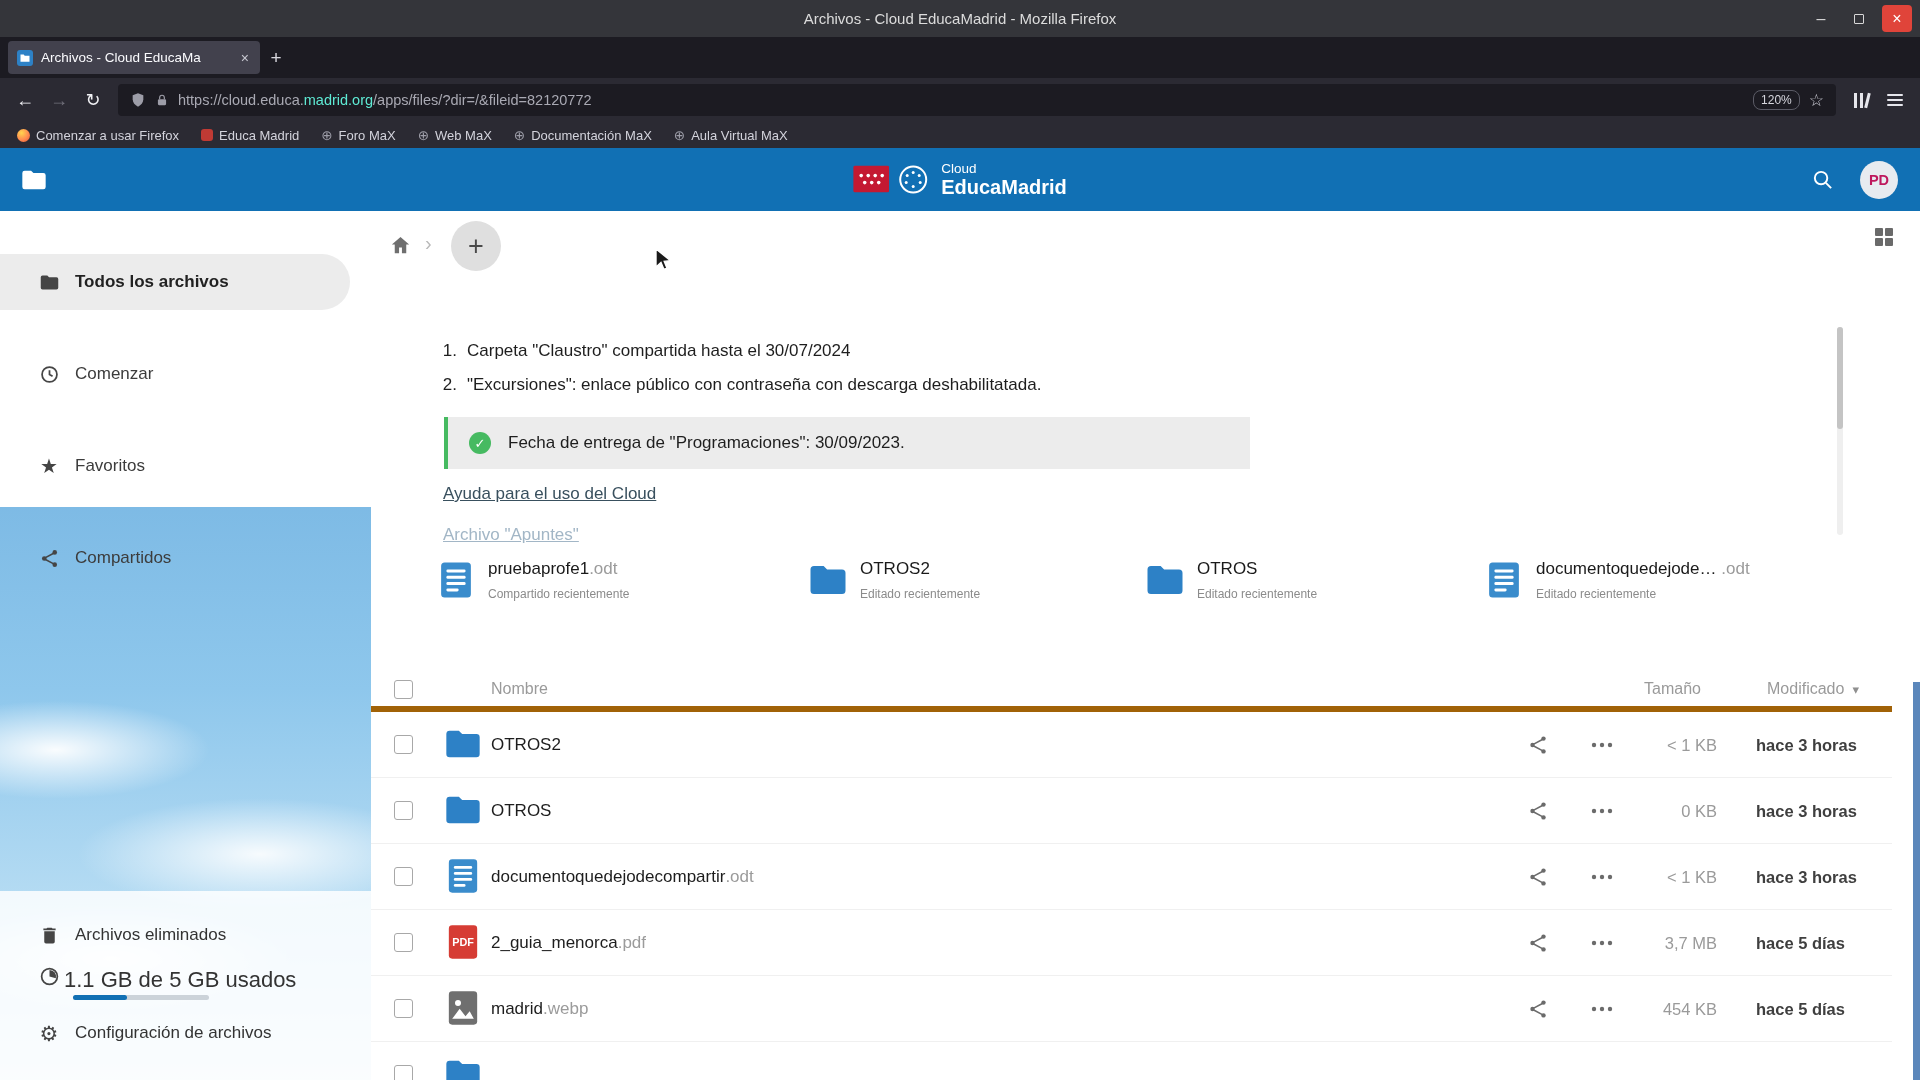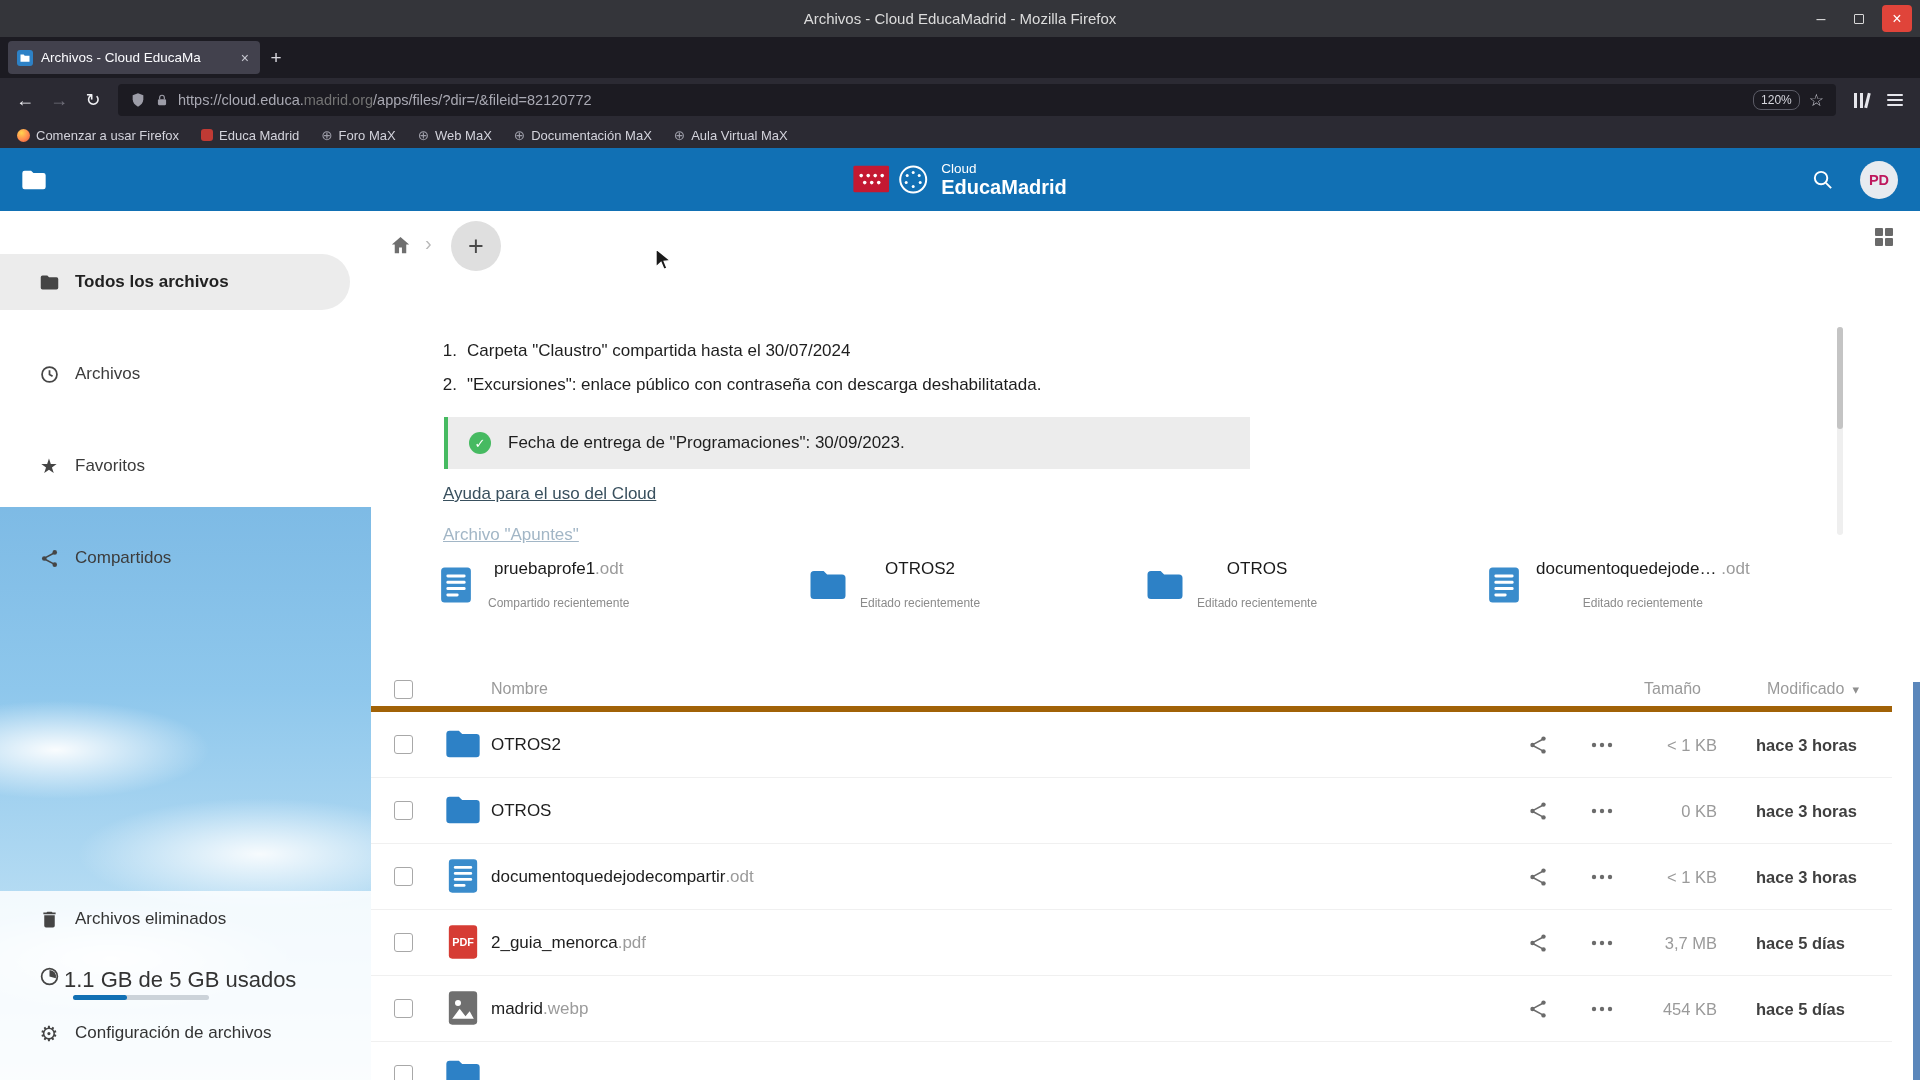--- a/index.html
+++ b/index.html
@@ -19,21 +19,21 @@
   .tab { width:252px; height:33px; margin-bottom:4px; background:#42414d; border-radius:4px; display:flex; align-items:center; gap:8px; padding:0 9px; }
   .tab-label { flex:1; color:#fbfbfe; font-size:13.5px; white-space:nowrap; overflow:hidden; }
   .tab-x { color:#c9c9d2; font-size:14px; padding:0 2px; }
   .newtab { width:32px; height:33px; margin-bottom:4px; display:flex; align-items:center; justify-content:center; color:#d7d7de; font-size:19px; }
 
   .navbar { height:44px; background:#2b2a33; display:flex; align-items:center; padding:0 8px; }
   .nico { width:34px; height:30px; display:flex; align-items:center; justify-content:center; color:#f0f0f4; font-size:18px; border-radius:4px; flex:none; }
   .nico.dim { color:#72717c; }
   .urlbar { flex:1; height:32px; margin:0 8px; background:#1c1b22; border-radius:4px; display:flex; align-items:center; padding:0 12px; gap:9px; }
   .url-text { flex:1; font-size:14.5px; color:#a9a9b3; white-space:nowrap; overflow:hidden; }
-  .url-text .dom { color:#737373; }
+  .url-text .dom { color:#5eead4; }
   .zoom { border:1px solid #5b5b66; border-radius:8px; font-size:12px; color:#d7d7de; padding:2px 7px; flex:none; }
   .star { color:#c9c9d2; font-size:17px; flex:none; }
   .rbars { display:flex; flex-direction:column; gap:3px; width:16px; }
   .rbars span { height:2px; background:#e6e6ec; border-radius:1px; }
   .lib { display:flex; gap:3px; align-items:flex-end; height:16px; }
   .lib span { width:3px; background:#e6e6ec; height:15px; display:block; }
   .lib span.tilt { transform:rotate(14deg); }
 
   .bmbar { height:26px; background:#2b2a33; display:flex; align-items:center; padding:0 6px; }
   .bm { display:flex; align-items:center; gap:6px; padding:0 11px; height:22px; color:#d3d3dc; font-size:13px; white-space:nowrap; }
@@ -63,21 +63,21 @@
   .snav { position:absolute; top:7px; left:0; width:100%; }
   .sitem { height:56px; display:flex; align-items:center; padding-left:38px; gap:15px; color:#3c3c3c; font-size:17px;margin-top:36px; }
   .sitem.active { background:#ececec; border-radius:0 28px 28px 0; width:350px; font-weight:bold; color:#222; }
   .sicon { width:22px; height:22px; flex:none; display:flex; align-items:center; justify-content:center; }
   .sicon svg { width:21px; height:21px; }
   .star-glyph { font-size:20px; color:#454545; line-height:1; }
   .gear-glyph { font-size:21px; color:#454545; line-height:1; }
 
   .sb-bottom { position:absolute; left:0; bottom:0; width:100%; height:189px; background:rgba(255,255,255,.84); }
   .sb-row { position:absolute; left:0; width:100%; height:56px; display:flex; align-items:center; padding-left:38px; gap:15px; color:#333; font-size:17px; }
-  .sb-row.trash { top:0; }
+  .sb-row.trash { top:16px; }
   .sb-row.settings { top:114px; }
   .quota-icon { position:absolute; left:38px; top:74px; }
   .quota-label { position:absolute; left:64px; top:76px; font-size:22px; color:#333; }
   .progress { position:absolute; left:73px; top:104px; width:136px; height:5px; background:#ccd3d9; border-radius:3px; }
   .progress .fill { width:40%; height:5px; background:#1170b4; border-radius:3px; }
 
   .content { flex:1; position:relative; background:#fff; overflow:hidden; }
 
   .bc-home { position:absolute; left:18px; top:23px; }
   .bc-sep { position:absolute; left:54px; top:21px; font-size:20px; color:#b9b9b9; }
@@ -94,21 +94,21 @@
 
   .help { position:absolute; left:72px; top:273px; font-size:17px; color:#39505e; text-decoration:underline; }
   .faded { position:absolute; left:72px; top:314px; font-size:17px; color:#a2b6c6; text-decoration:underline; }
 
   .nscroll { position:absolute; left:1466px; top:116px; width:6px; height:208px; background:#efefef; border-radius:3px; }
   .nthumb { position:absolute; left:0; top:0; width:6px; height:102px; background:#c4c4c4; border-radius:3px; }
 
   .card { position:absolute; top:348px; display:flex; align-items:center; gap:11px; }
   .c1{left:64px}.c2{left:436px}.c3{left:773px}.c4{left:1112px}
   .ficon { width:42px; height:42px; flex:none; }
-  .card-txt { display:flex; flex-direction:column; gap:17px;align-items:center; }
+  .card-txt { display:flex; flex-direction:column; gap:8px; }
   .fname { font-size:17px; color:#1a1a1a; }
   .fext { color:#9b9b9b; }
   .fsub { font-size:12px; color:#8b8b8b; }
 
   .ftable { position:absolute; left:0; top:456px; right:28px; }
   .thead { height:45px; position:relative; border-bottom:6px solid #a16207; color:#9a9a9a; font-size:16px; }
   .th-name { position:absolute; left:120px; top:13px; }
   .th-size { position:absolute; right:191px; top:13px; }
   .th-mod { position:absolute; left:1396px; top:13px; display:flex; gap:8px; align-items:center; }
   .caret { font-size:13px; color:#8f8f8f; }
@@ -270,21 +270,21 @@
             </span>
           <span>Todos los archivos</span>
         </div>
         <div class="sitem">
           <span class="sicon">
               <svg viewBox="0 0 24 24" fill="none" stroke="#454545" stroke-width="2">
                 <circle cx="12" cy="12" r="8.5"></circle>
                 <path d="M12 7v5l3.5 2"></path>
               </svg>
             </span>
-          <span>Archivos</span>
+          <span>Comenzar</span>
         </div>
         <div class="sitem">
           <span class="sicon">
               <span class="star-glyph">★</span>
             </span>
           <span>Favoritos</span>
         </div>
         <div class="sitem">
           <span class="sicon">
               <svg viewBox="0 0 24 24">

